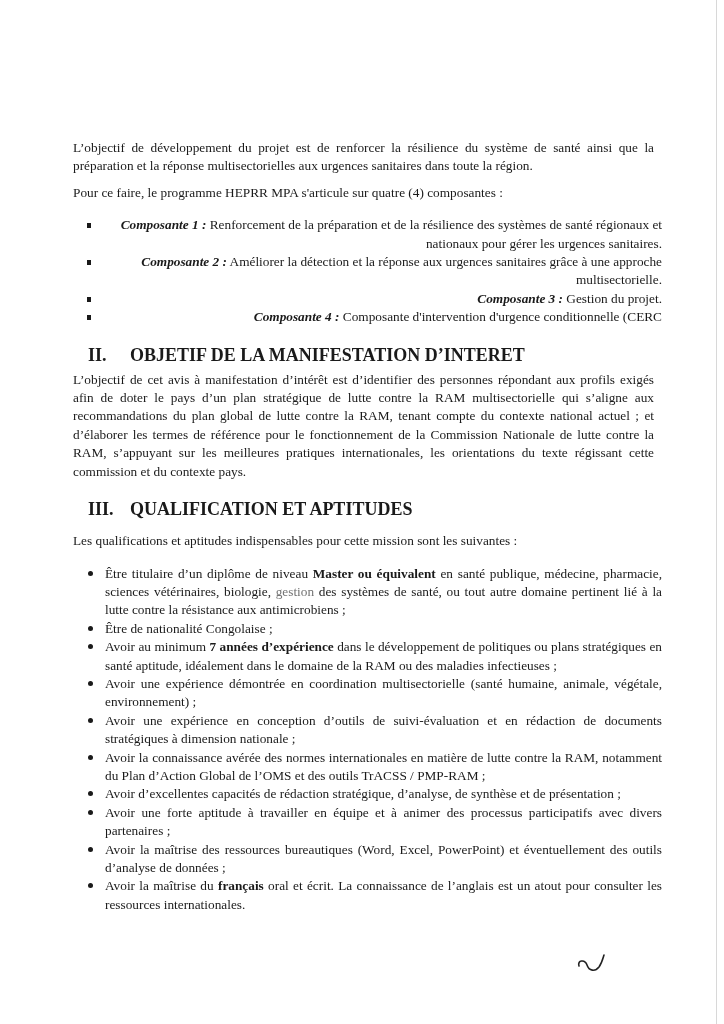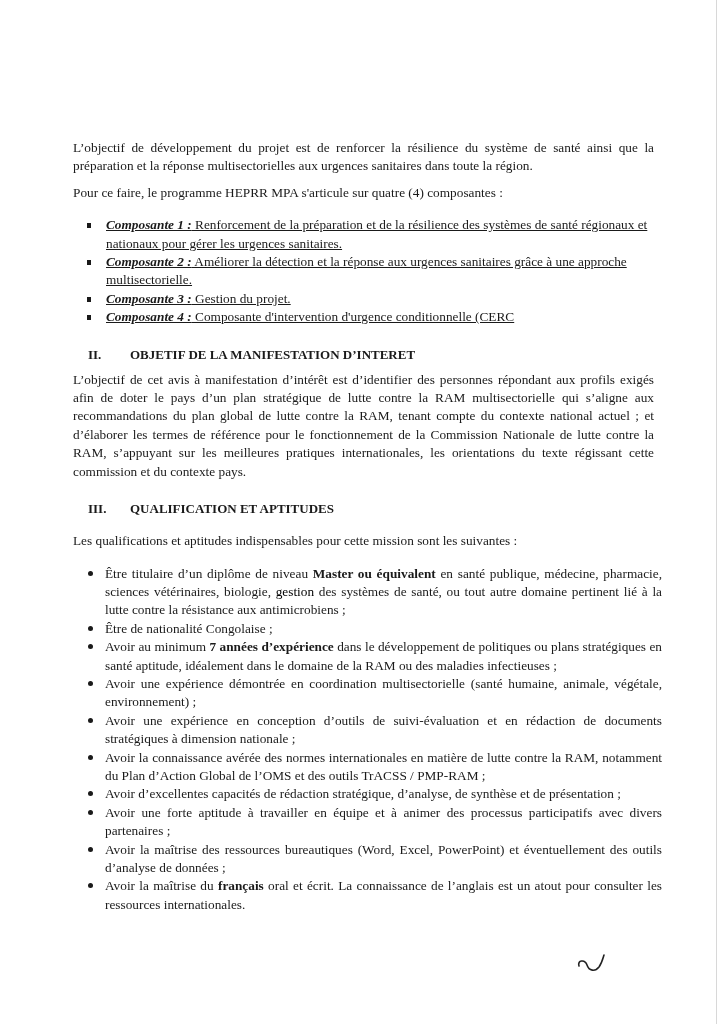--- a/index.html
+++ b/index.html
@@ -5,32 +5,32 @@
   html, body { margin: 0; padding: 0; }
   body {
     width: 724px; height: 1024px; background: #ffffff; position: relative; overflow: hidden;
     font-family: "Liberation Serif", "DejaVu Serif", serif; color: #1a1a1a;
   }
   .edge-line { position: absolute; left: 716px; top: 0; width: 1px; height: 1024px; background: #d8d8d8; }
   .page { position: absolute; left: 65px; top: 131px; width: 597px; font-size: 13.3px; line-height: 18.4px; }
   p { margin: 8px; text-align: justify; }
   .p-gap { margin-top: 7px; }
   ul.sq { list-style: none; margin: 14px 0 0 0; padding: 0; }
-  ul.sq li { position: relative; padding-left: 41px; text-align: left; text-decoration: underline; }
+  ul.sq li { position: relative; padding-left: 41px; text-align: right; }
   ul.sq li .bullet { position: absolute; left: 22px; top: 7px; width: 4px; height: 5px; background: #1a1a1a; }
   .comp-title { font-weight: bold; font-style: italic; }
-  h2 { margin: 19px 0 0 0; font-size: 13px; font-weight: bold; line-height: 18px; position: relative; }
+  h2 { margin: 19px 0 0 0; font-size: 18px; font-weight: bold; line-height: 18px; position: relative; }
   h2 .num { position: absolute; left: 23px; }
   h2 .title { margin-left: 65px; display: inline-block; }
   .sec-gap { margin-top: 7px; }
   ul.dot { list-style: none; margin: 14px 0 0 0; padding: 0; }
   ul.dot li { position: relative; padding-left: 40px; text-align: justify; }
   ul.dot li .dot-b { position: absolute; left: 23px; top: 6px; width: 5px; height: 5px; border-radius: 50%; background: #1a1a1a; }
   b { font-weight: bold; }
-  .grey { color: #000000; }
+  .grey { color: #737373; }
   .initials { position: absolute; left: 575px; top: 950px; width: 40px; height: 30px; }
 </style>
 </head>
 <body>
 
 <div class="edge-line"></div>
 
 <div class="page">
   <p>L’objectif de développement du projet est de renforcer la résilience du système de santé ainsi que la préparation et la réponse multisectorielles aux urgences sanitaires dans toute la région.</p>
   <p class="p-gap">Pour ce faire, le programme HEPRR MPA s'articule sur quatre (4) composantes :</p>

